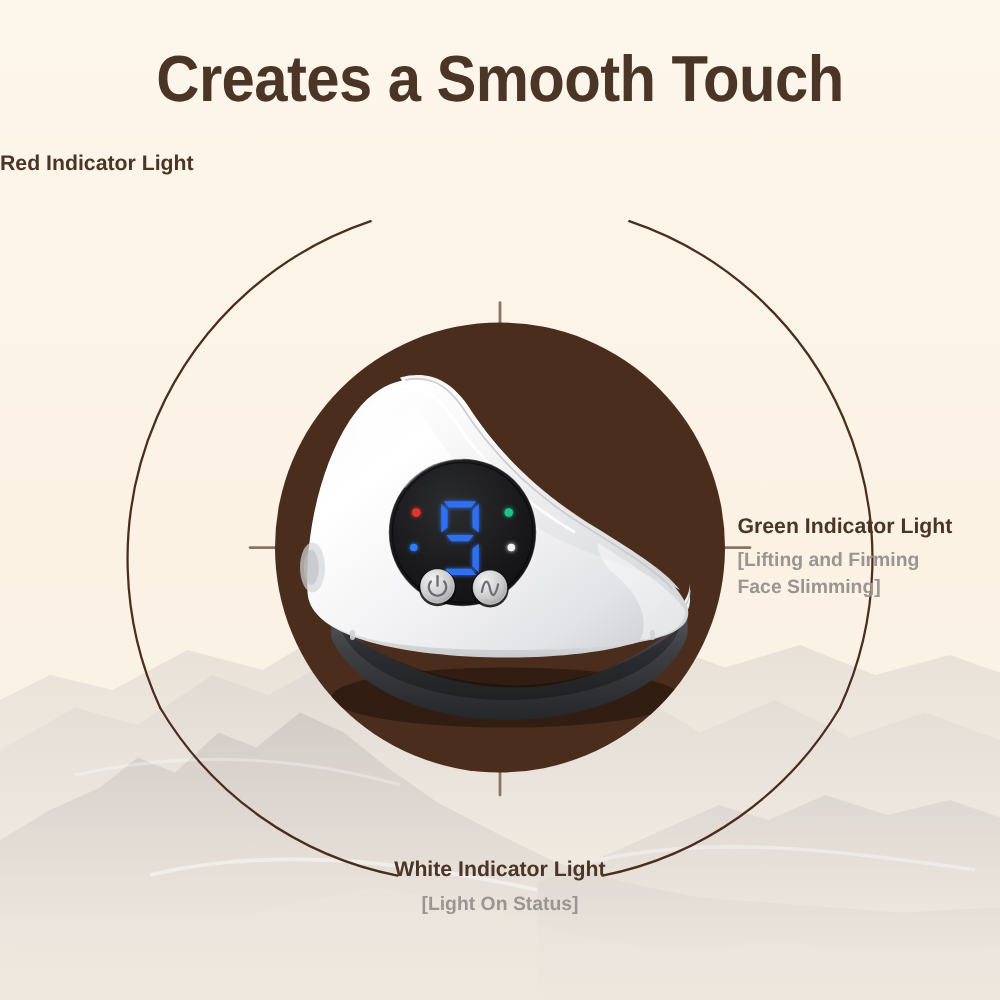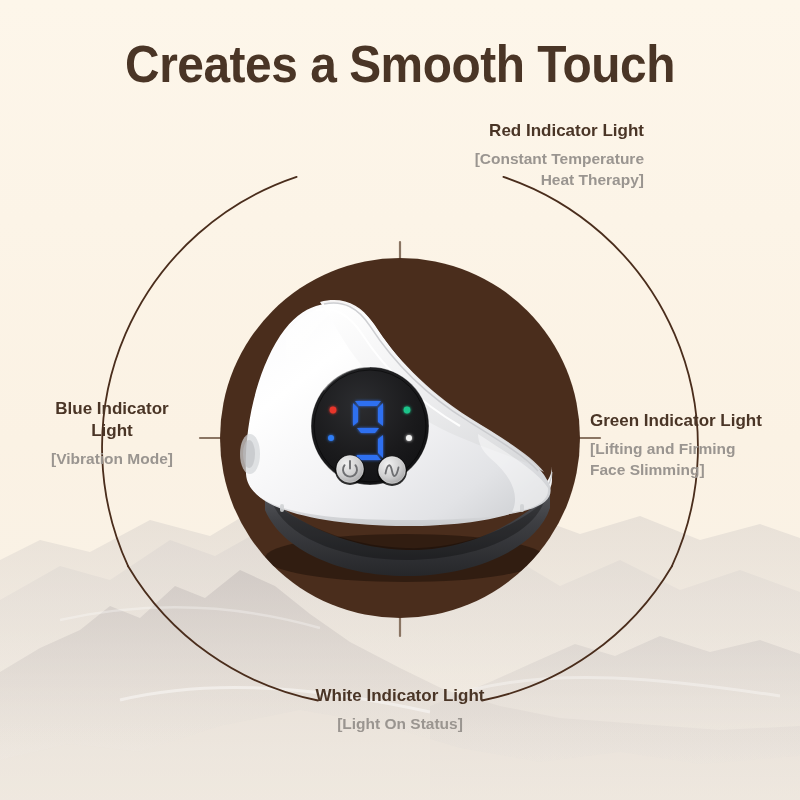--- a/index.html
+++ b/index.html
@@ -46,21 +46,21 @@
   .label .head {
     font-size:17px; font-weight:bold; color:#4a3526;
     line-height:1.3;
     white-space:pre-line;
   }
   .label .sub {
     font-size:15.5px; font-weight:bold; color:#9a9590;
     line-height:1.35; margin-top:7px;
     white-space:pre-line;
   }
-  .lbl-top    { top:120px; left:0; width:644px; text-align:right;padding-left:18px; }
+  .lbl-top    { top:120px; left:0; width:644px; text-align:left; }
   .lbl-bottom { top:685px; left:0; width:800px; text-align:center; }
   .lbl-left   { top:398px; left:8px; width:208px; text-align:center; }
   .lbl-right  { top:410px; left:590px; width:206px; text-align:left; }
 </style>
 </head>
 <body>
 
 <div id="stage">
 
   <svg class="bg-layer" width="800" height="800" viewBox="0 0 800 800">
@@ -277,34 +277,27 @@
         </g>
       </g>
 
       <path d="M104 132 A 59 59 0 0 1 150 109" fill="none" stroke="#ffffff" stroke-width="1.6" opacity="0.28"></path>
 
     </g>
   </svg>
 
   <div class="label lbl-top">
     <div class="head">Red Indicator Light</div>
-    <div class="sub">[Constant Temperature
-Heat Therapy]</div>
   </div>
 
   <div class="label lbl-right">
     <div class="head">Green Indicator Light</div>
     <div class="sub">[Lifting and Firming
 Face Slimming]</div>
   </div>
 
   <div class="label lbl-bottom">
     <div class="head">White Indicator Light</div>
     <div class="sub">[Light On Status]</div>
   </div>
 
-  <div class="label lbl-left">
-    <div class="head">Blue Indicator
-Light</div>
-    <div class="sub">[Vibration Mode]</div>
-  </div>
 
 </div>
 
 </body></html>

